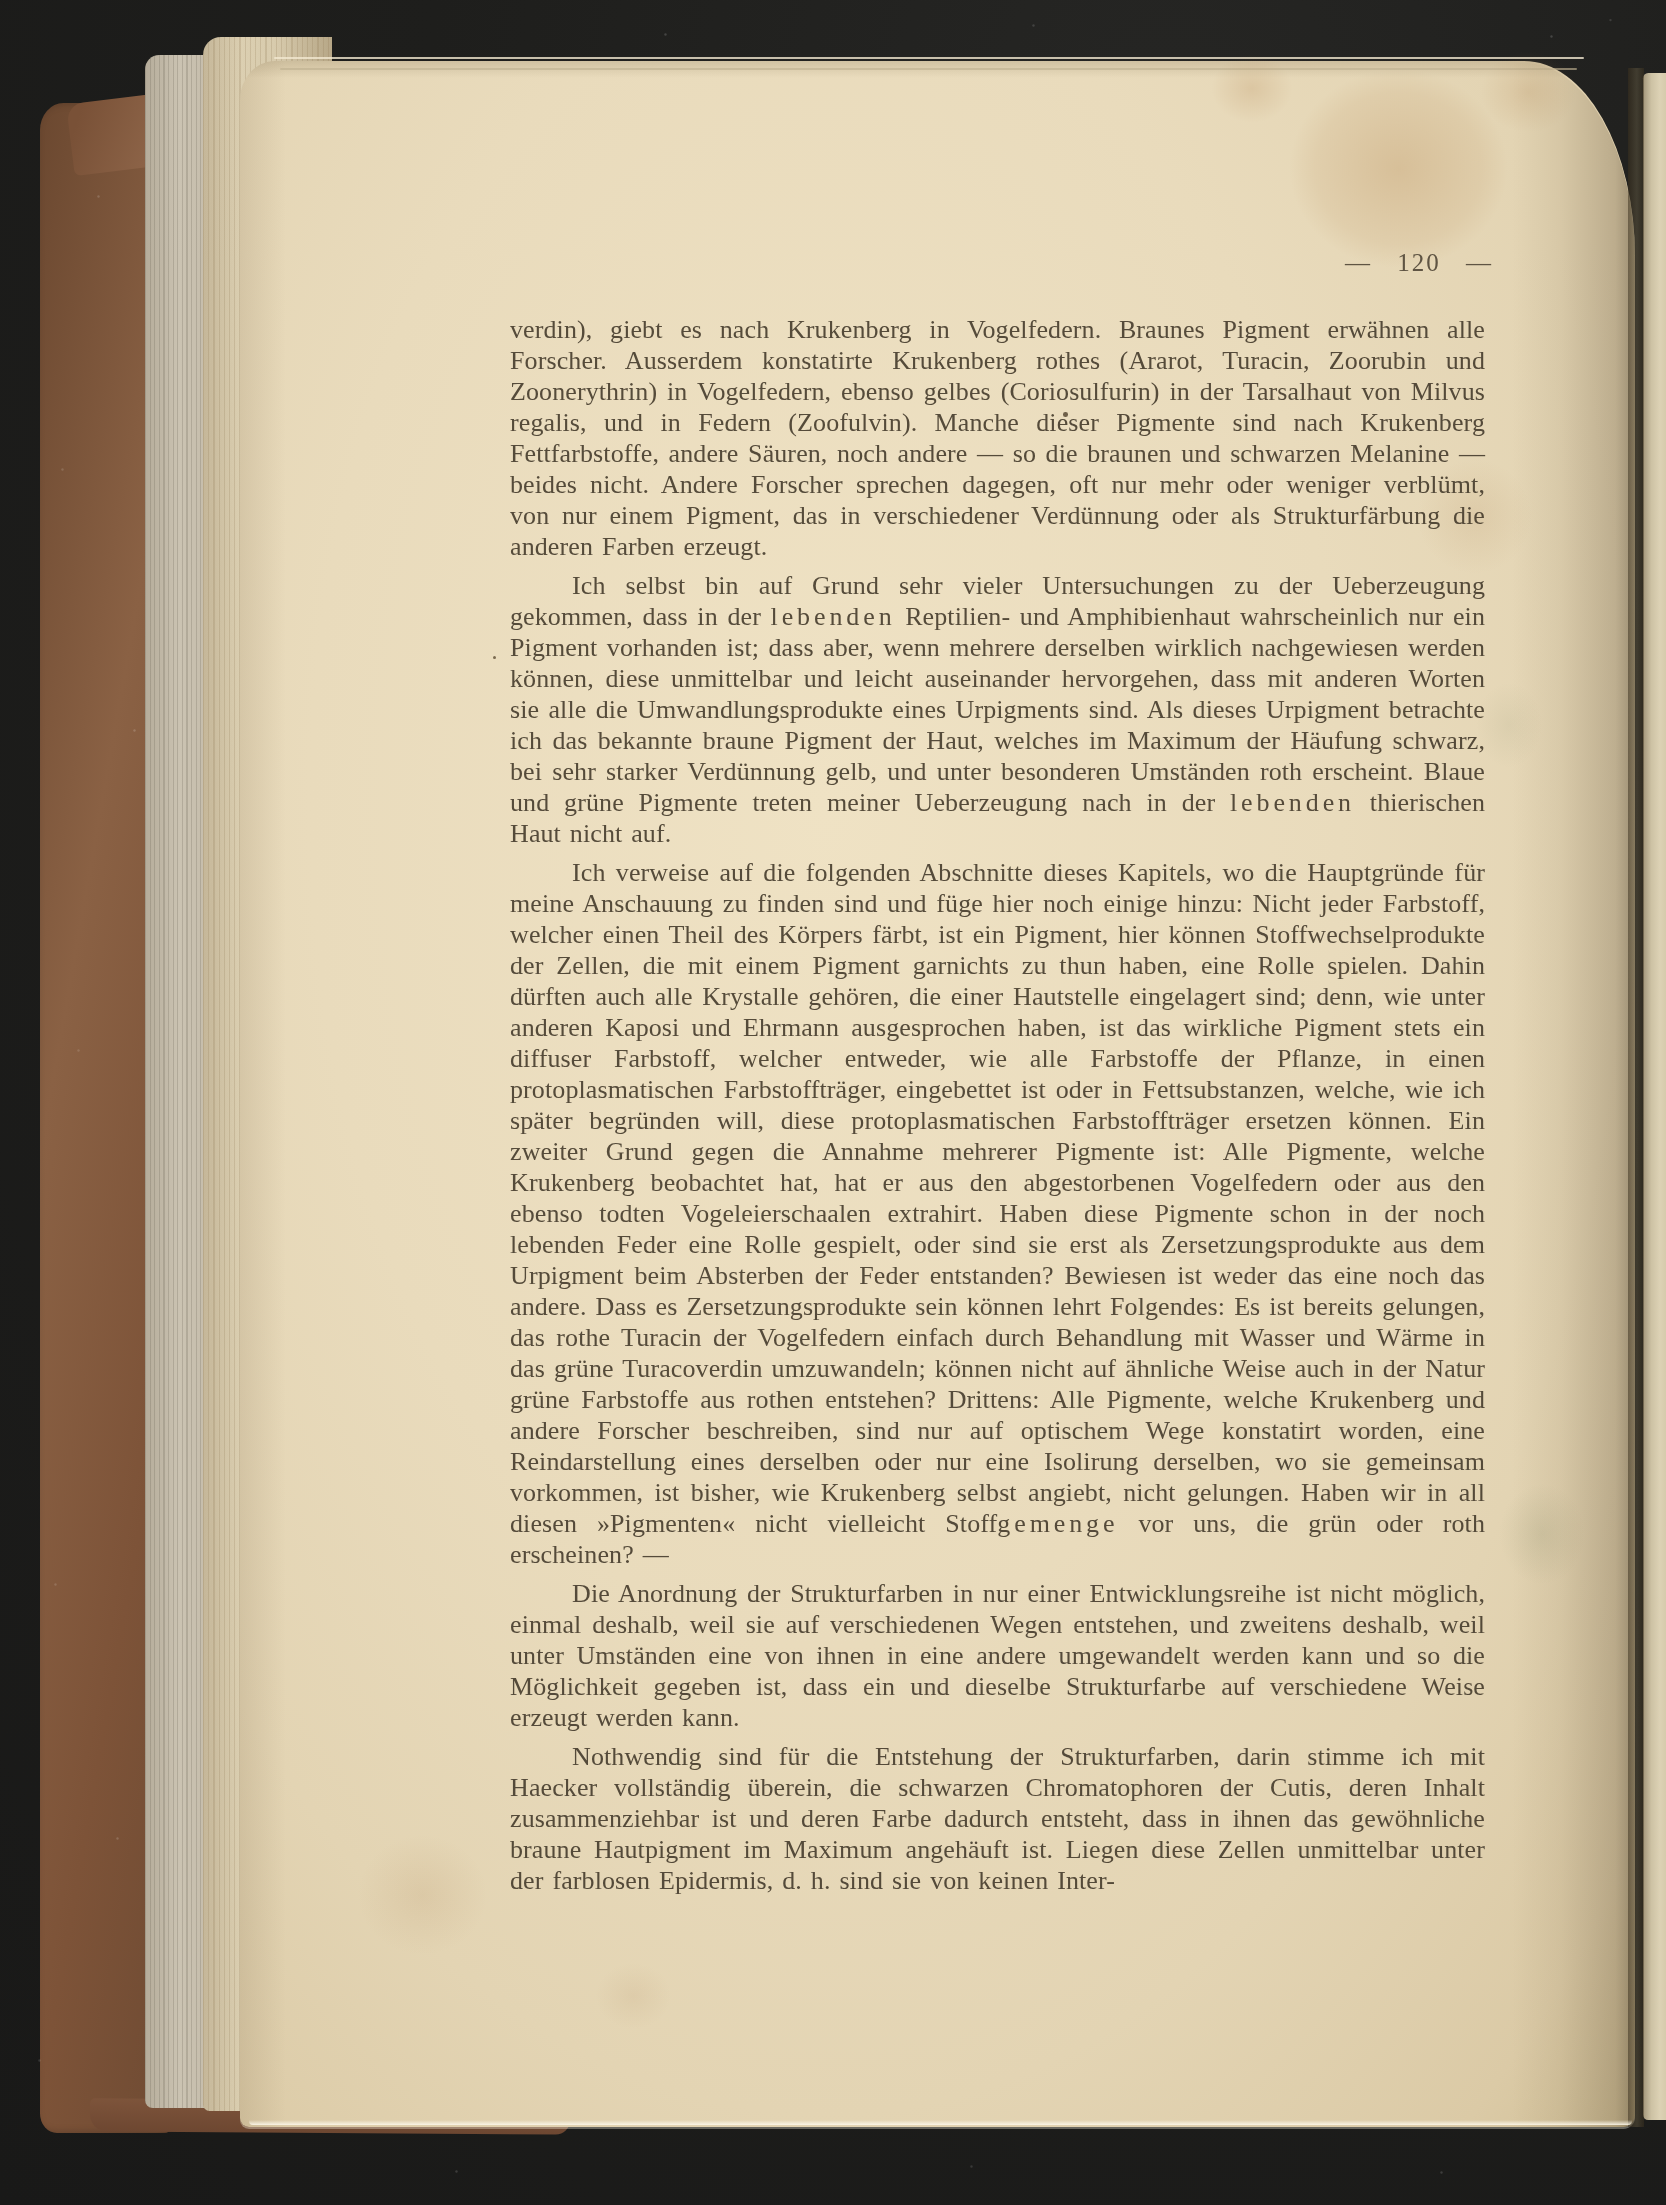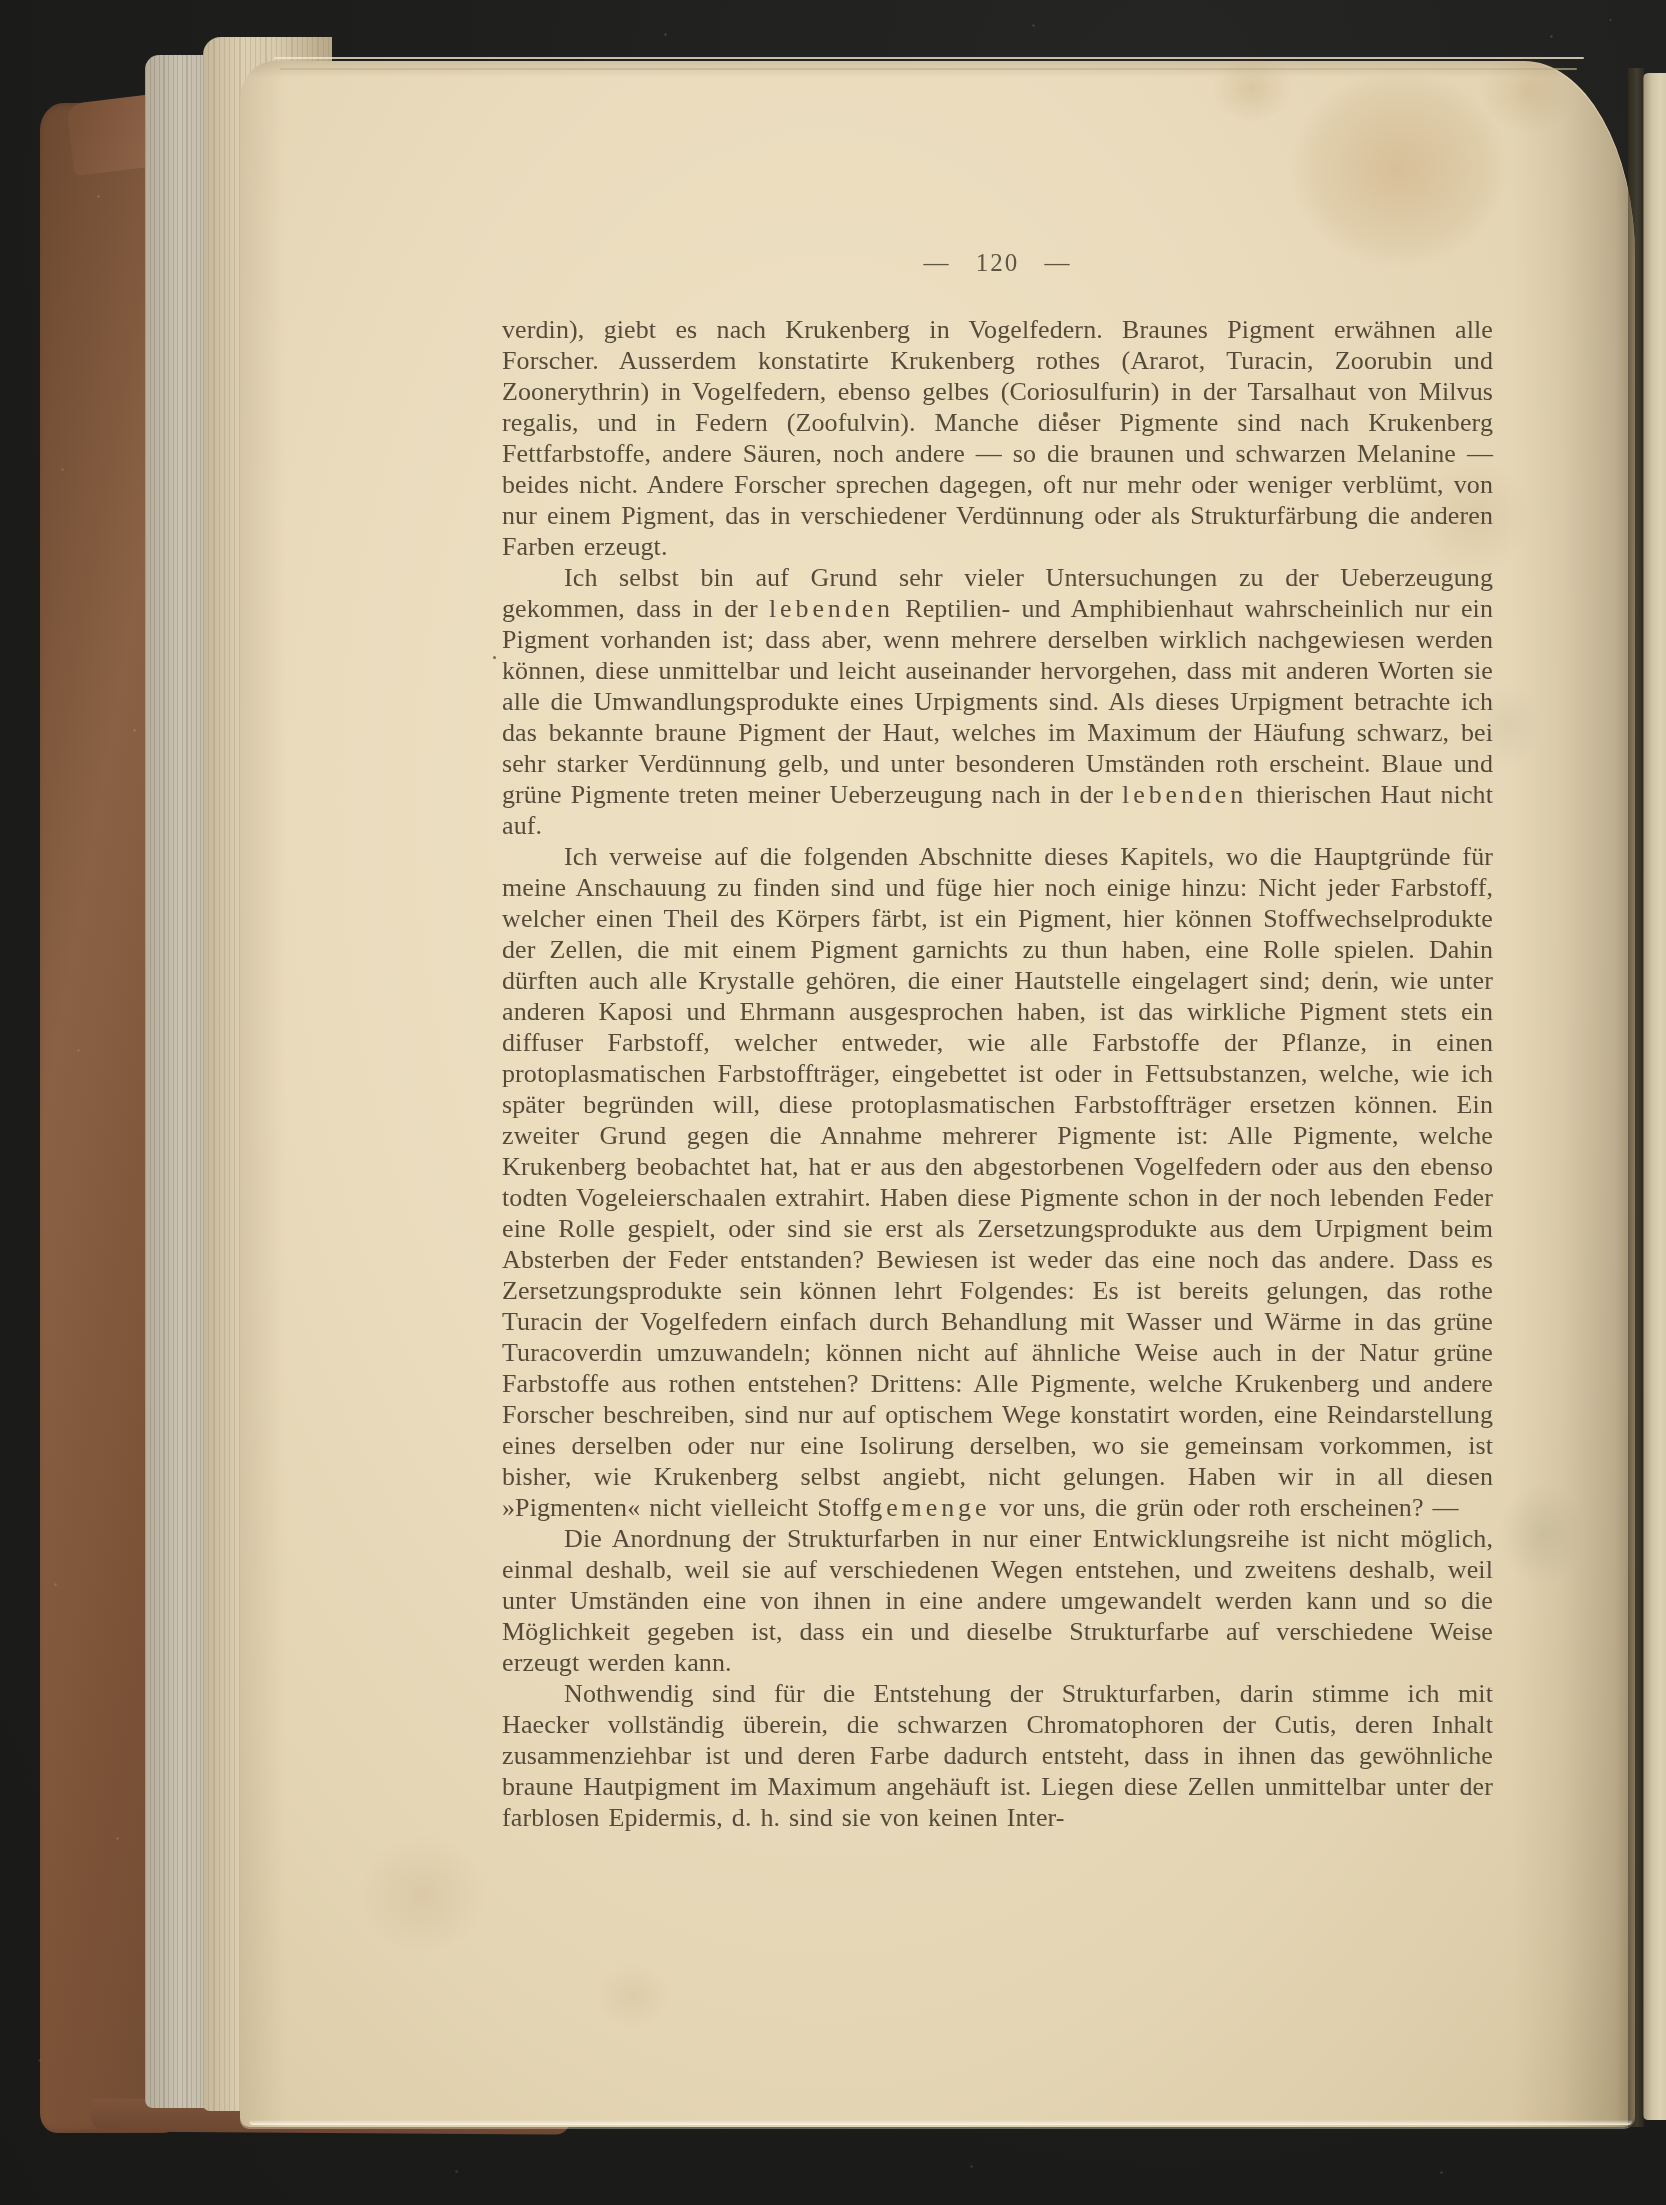--- a/index.html
+++ b/index.html
@@ -115,28 +115,28 @@
       1033px 25px 0 0.7px rgba(255,255,255,.14), 1551px 36px 0 0.7px rgba(255,255,255,.16),
       1610px 19.6px 0 0.7px rgba(255,255,255,.13), 215px 46px 0 0.7px rgba(255,255,255,.14);
   }
 
   
   .text-area{
     left:502px;top:248px;width:991px;z-index:8;
     color:rgba(72,62,47,.92);
   }
   .page-number{
-    text-align:center;font-size:25px;line-height:29px;
+    text-align:right;font-size:25px;line-height:29px;
     letter-spacing:2px;word-spacing:17px;color:rgba(80,70,54,.9);
   }
   .body-text{
     margin-top:37px;font-size:26px;line-height:31px;
     text-align:justify;letter-spacing:0.1px;word-spacing:2.3px;
   }
-  .body-text p{margin:0;}
+  .body-text p{margin:8px;}
   .body-text p.indent{text-indent:62px;}
   .heading{margin:18px 0 9.8px 0;letter-spacing:3.9px;word-spacing:5.9px;}
   .sperr{letter-spacing:3.9px;}
 </style>
 </head>
 <body>
 
 <div class="abs dust"></div>
 
 <div class="abs cover-spine"></div>

